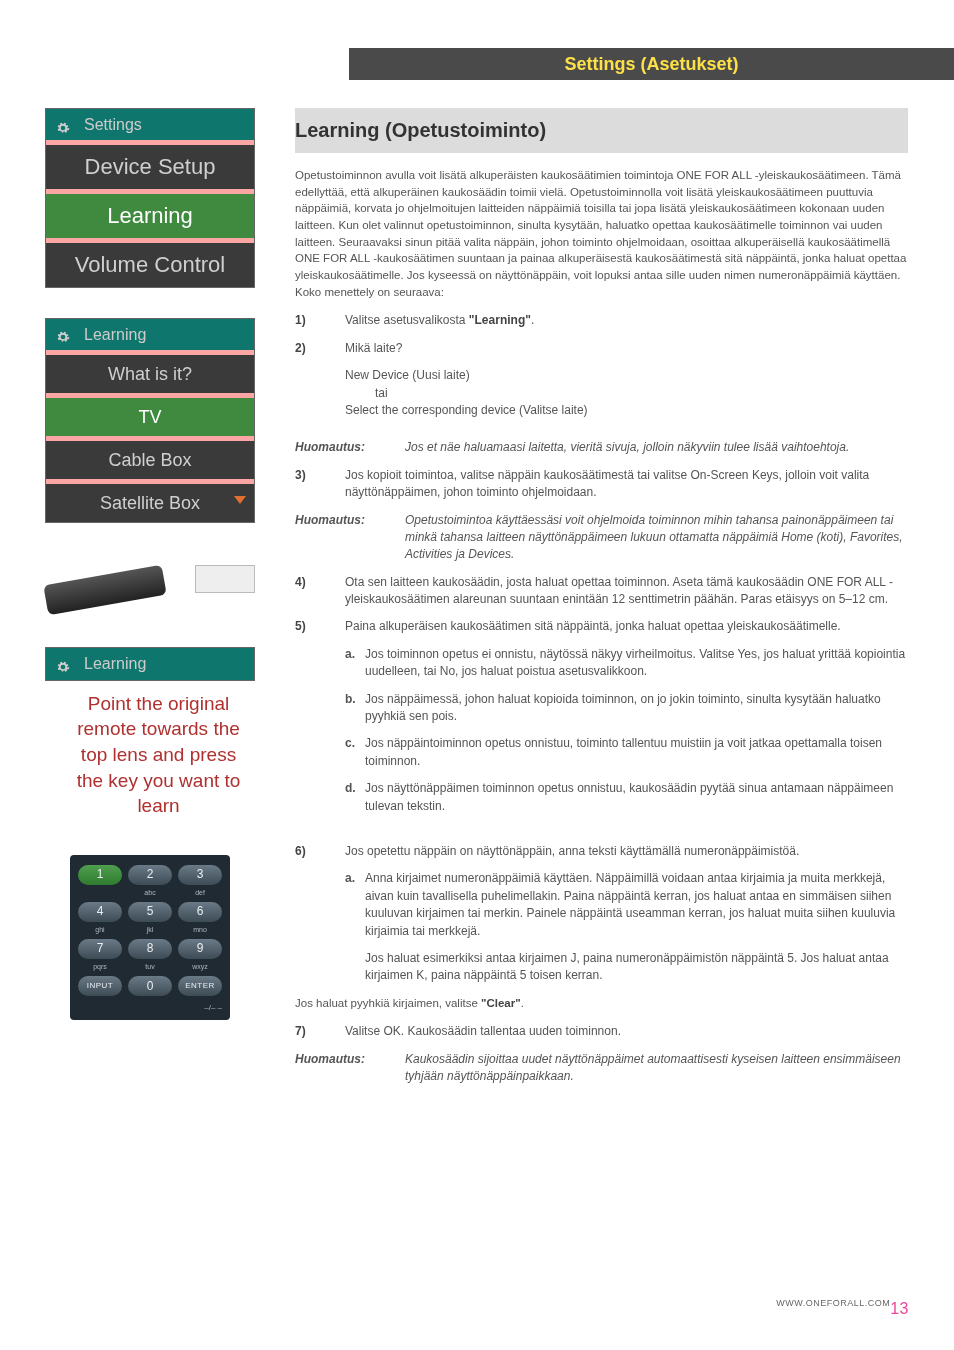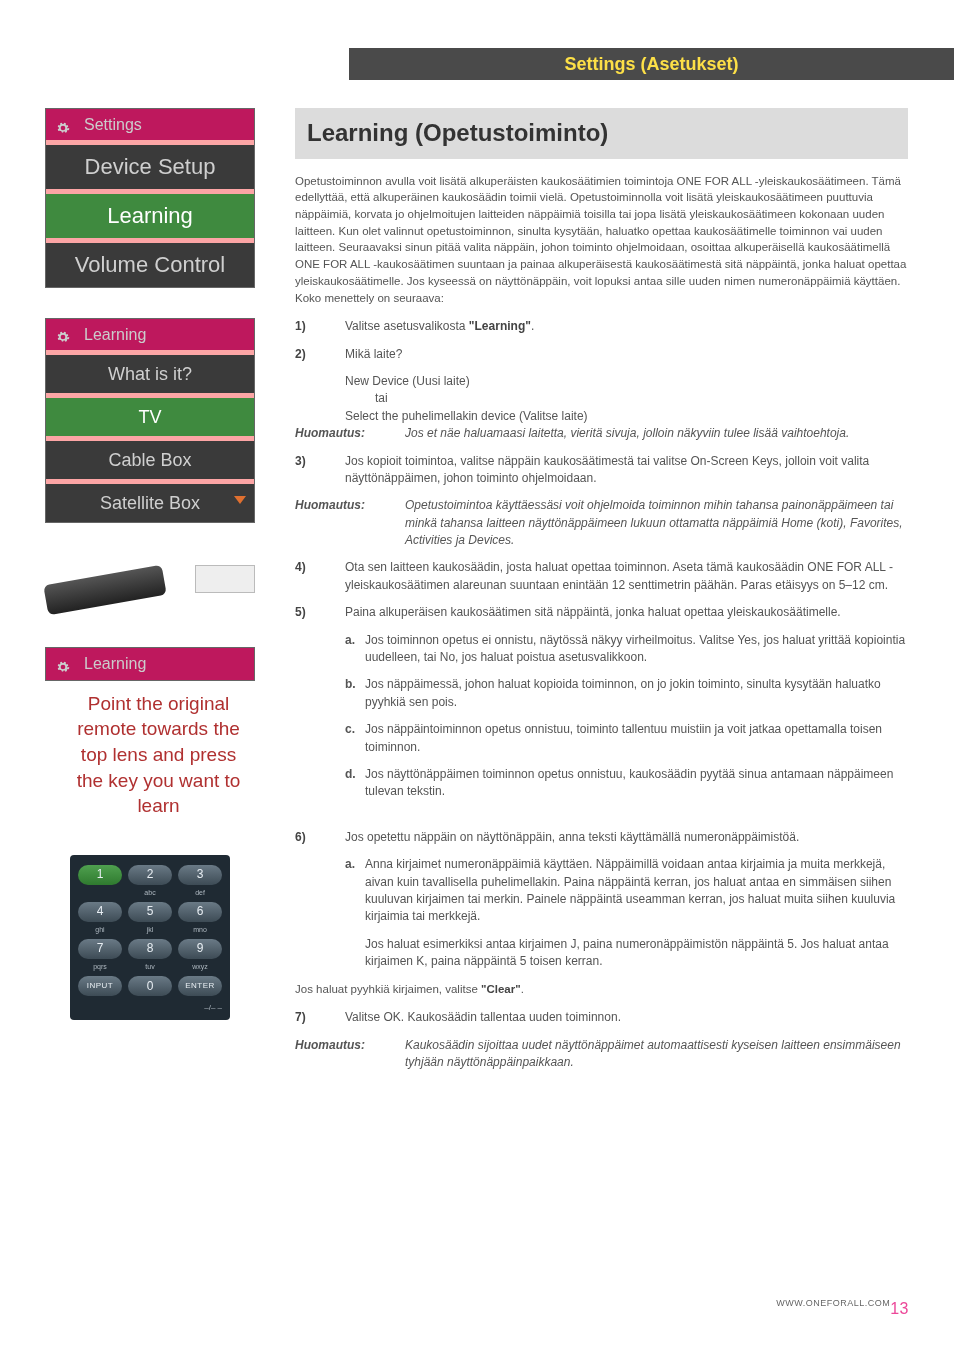--- a/index.html
+++ b/index.html
@@ -31,30 +31,30 @@
     width: 210px;
   }
   .right-col {
     position: absolute;
     left: 295px; top: 108px;
     width: 613px;
   }
   .section-title {
     background: #dcdcdc;
     color: #333;
-    font-size: 24px;
+    font-size: 20px;
     font-weight: bold;
-    padding: 8px 12px;
+    padding: 8px 0;
     margin-bottom: 14px;
   }
   .body-text { color: #555; font-size: 11.5px; margin-bottom: 12px; }
   .step-row { display: flex; margin-bottom: 10px; }
   .step-num { width: 50px; font-weight: bold; color: #444; }
   .step-body { flex: 1; color: #555; }
-  .indent-block { margin-left: 50px; margin-bottom: 0; color: #555; }
+  .indent-block { margin-left: 50px; margin-bottom: 20px; color: #555; }
   .note-row { display: flex; margin-bottom: 10px; font-style: italic; color: #555; }
   .note-label { width: 110px; font-weight: bold; font-style: italic; }
   .note-body { flex: 1; }
   .sub-row { display: flex; margin: 0 0 10px 50px; color: #555; }
   .sub-letter { width: 20px; font-weight: bold; }
   .sub-body { flex: 1; }
   .bold-inline { font-weight: bold; color: #444; }
   .footer {
     position: absolute;
     bottom: 30px; left: 45px; right: 45px;
@@ -64,21 +64,21 @@
   .footer .pagenum { font-size: 16px; color: #ec4899; }
 
   
   .mini {
     width: 210px;
     border: 1px solid #666;
     margin-bottom: 30px;
     font-family: "Segoe UI", Arial, sans-serif;
   }
   .mini-header {
-    background: #be185d; color: #ccc;
+    background: #0f766e; color: #ccc;
     display: flex; align-items: center;
     padding: 4px 10px; font-size: 16px;
   }
   .mini-header .gear {
     width: 14px; height: 14px; margin-right: 14px;
     display: inline-block;
   }
   .mini-row, .mini-row-sel {
     text-align: center;
     padding: 6px 0;
@@ -261,21 +261,21 @@
     </div>
   </div>
 
   <div class="step-row">
     <div class="step-num">2)</div>
     <div class="step-body">Mikä laite?</div>
   </div>
   <div class="indent-block">
     <div>New Device (Uusi laite)</div>
     <div style="padding-left:30px">tai</div>
-    <div>Select the puhelimellakin device (Valitse laite)</div>
+    <div>Select the corresponding device (Valitse laite)</div>
   </div>
 
   <div class="note-row">
     <div class="note-label"><span>Huomautus</span>:</div>
     <div class="note-body">Jos et näe haluamaasi laitetta, vieritä sivuja, jolloin näkyviin tulee lisää vaihtoehtoja.</div>
   </div>
 
   <div class="step-row">
     <div class="step-num">3)</div>
     <div class="step-body">Jos kopioit toimintoa, valitse näppäin kaukosäätimestä tai valitse On-Screen Keys, jolloin voit valita näyttönäppäimen, johon toiminto ohjelmoidaan.</div>

